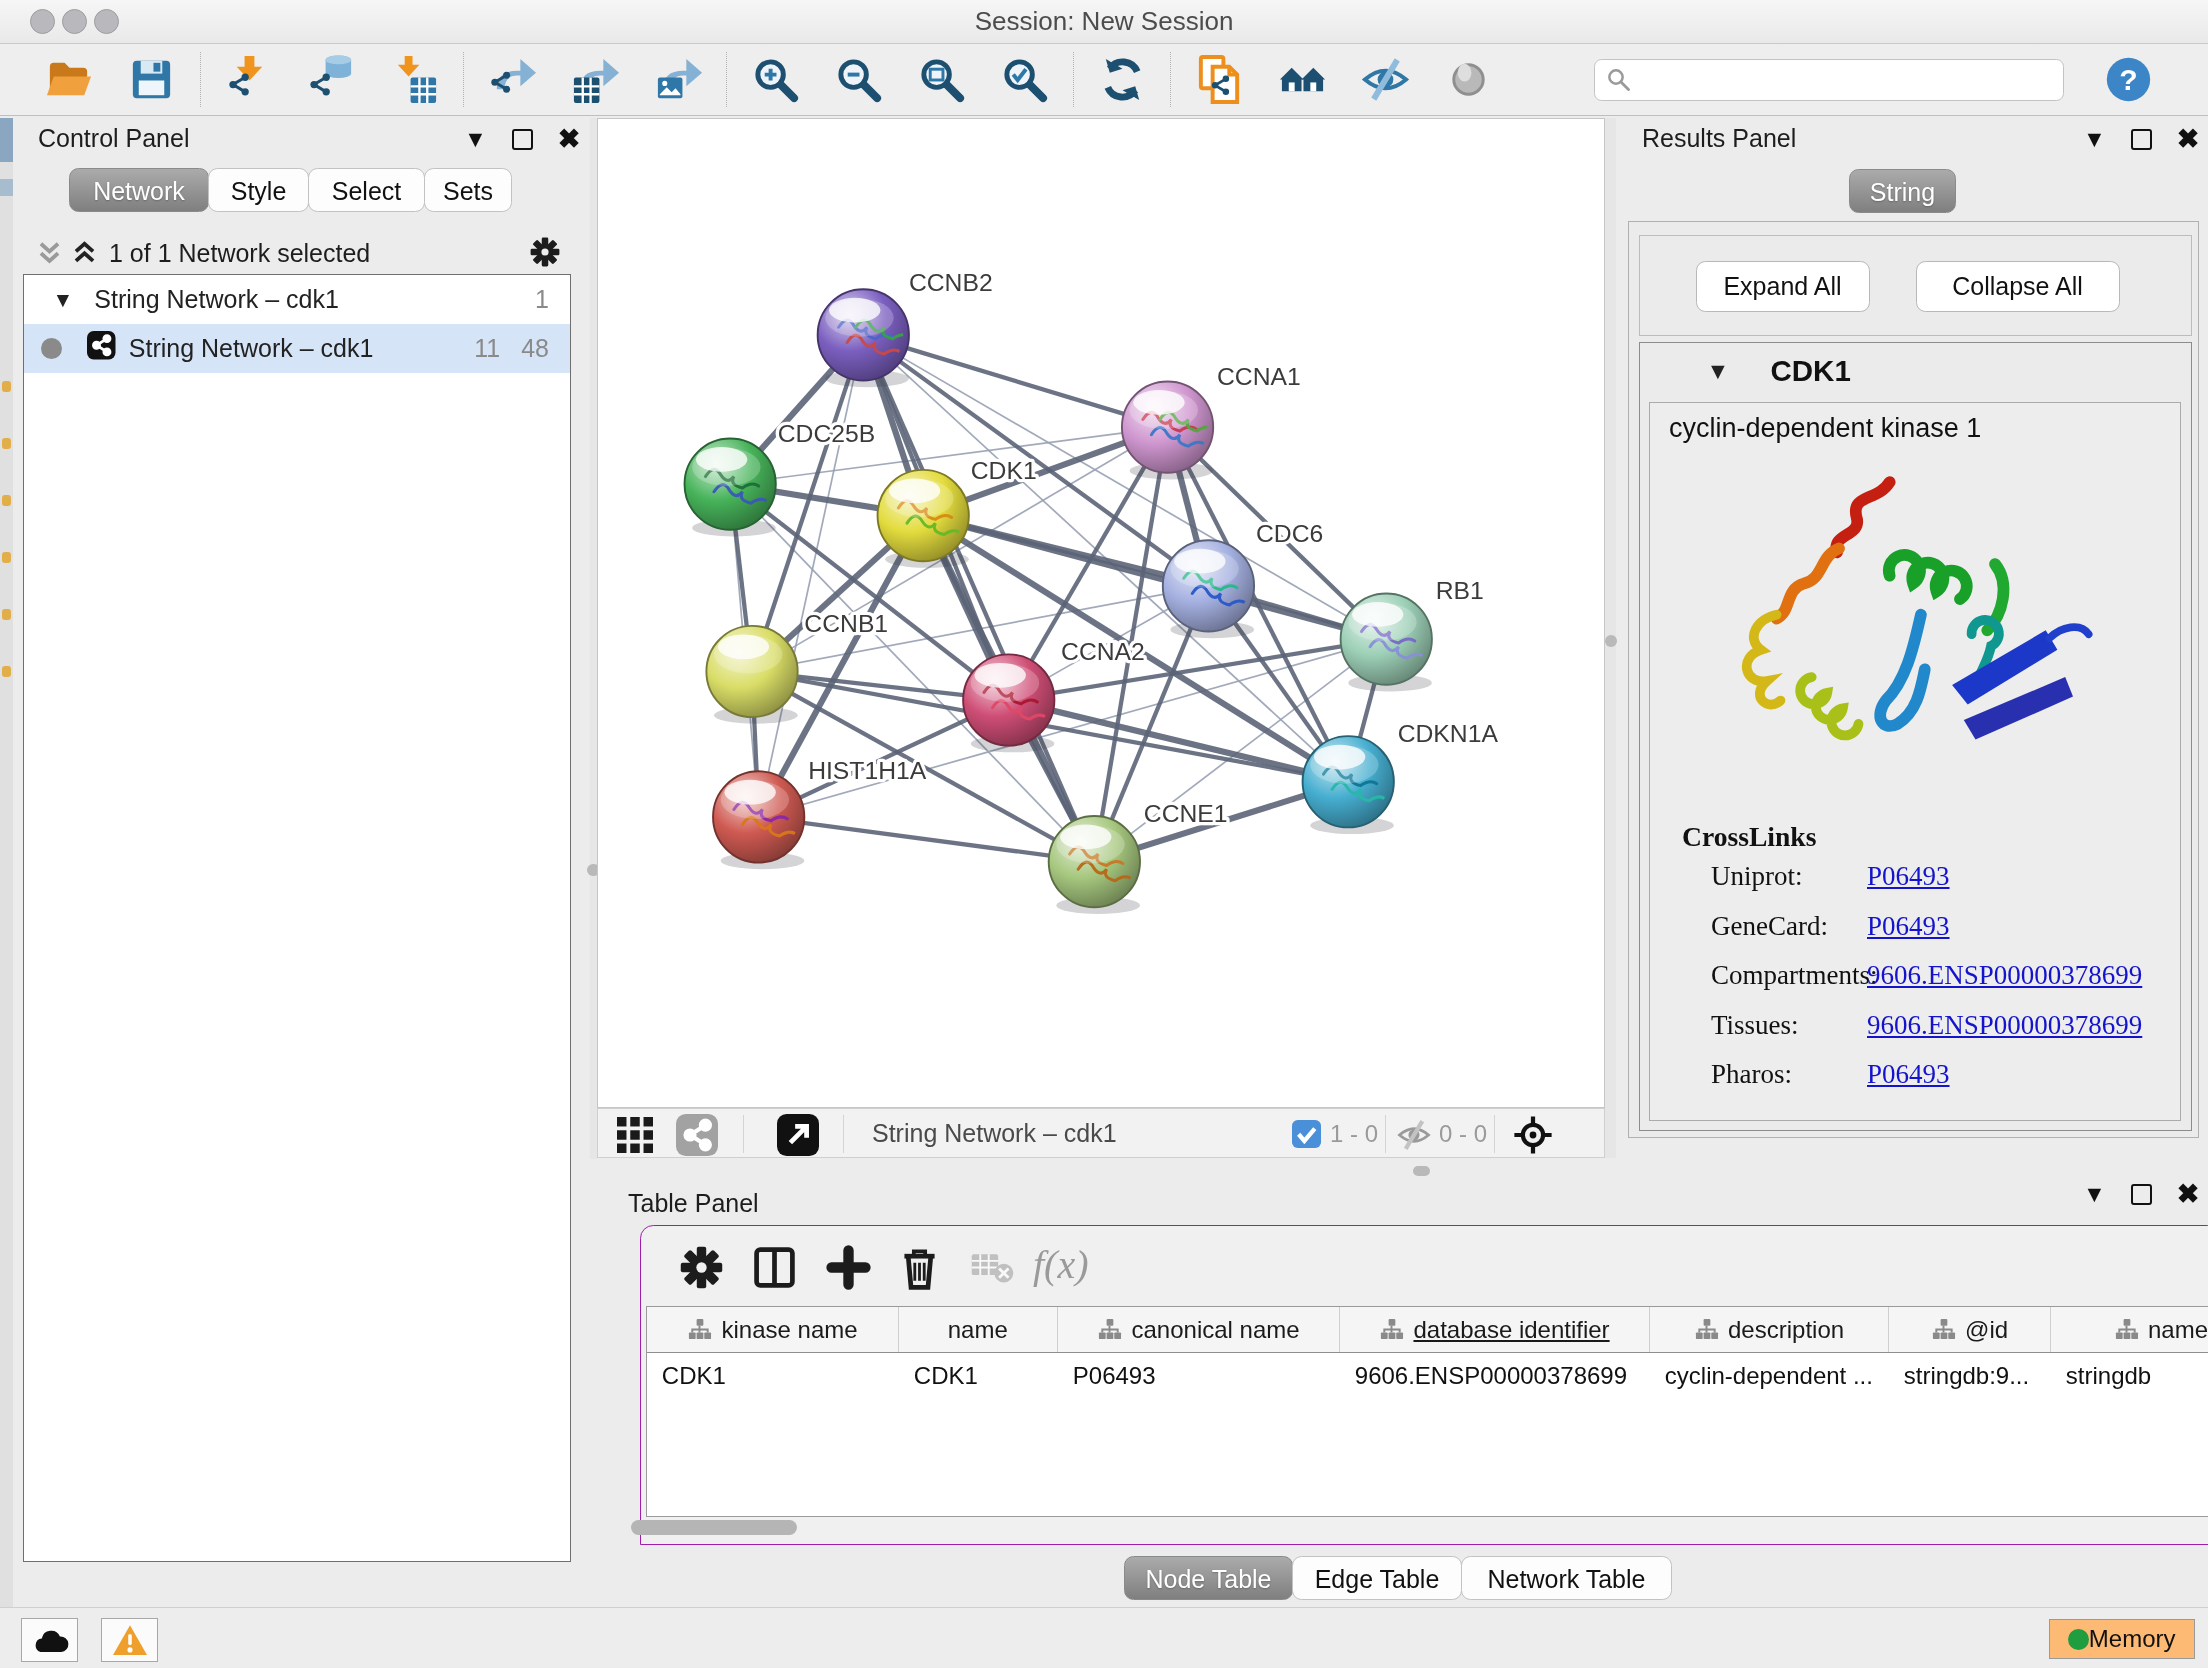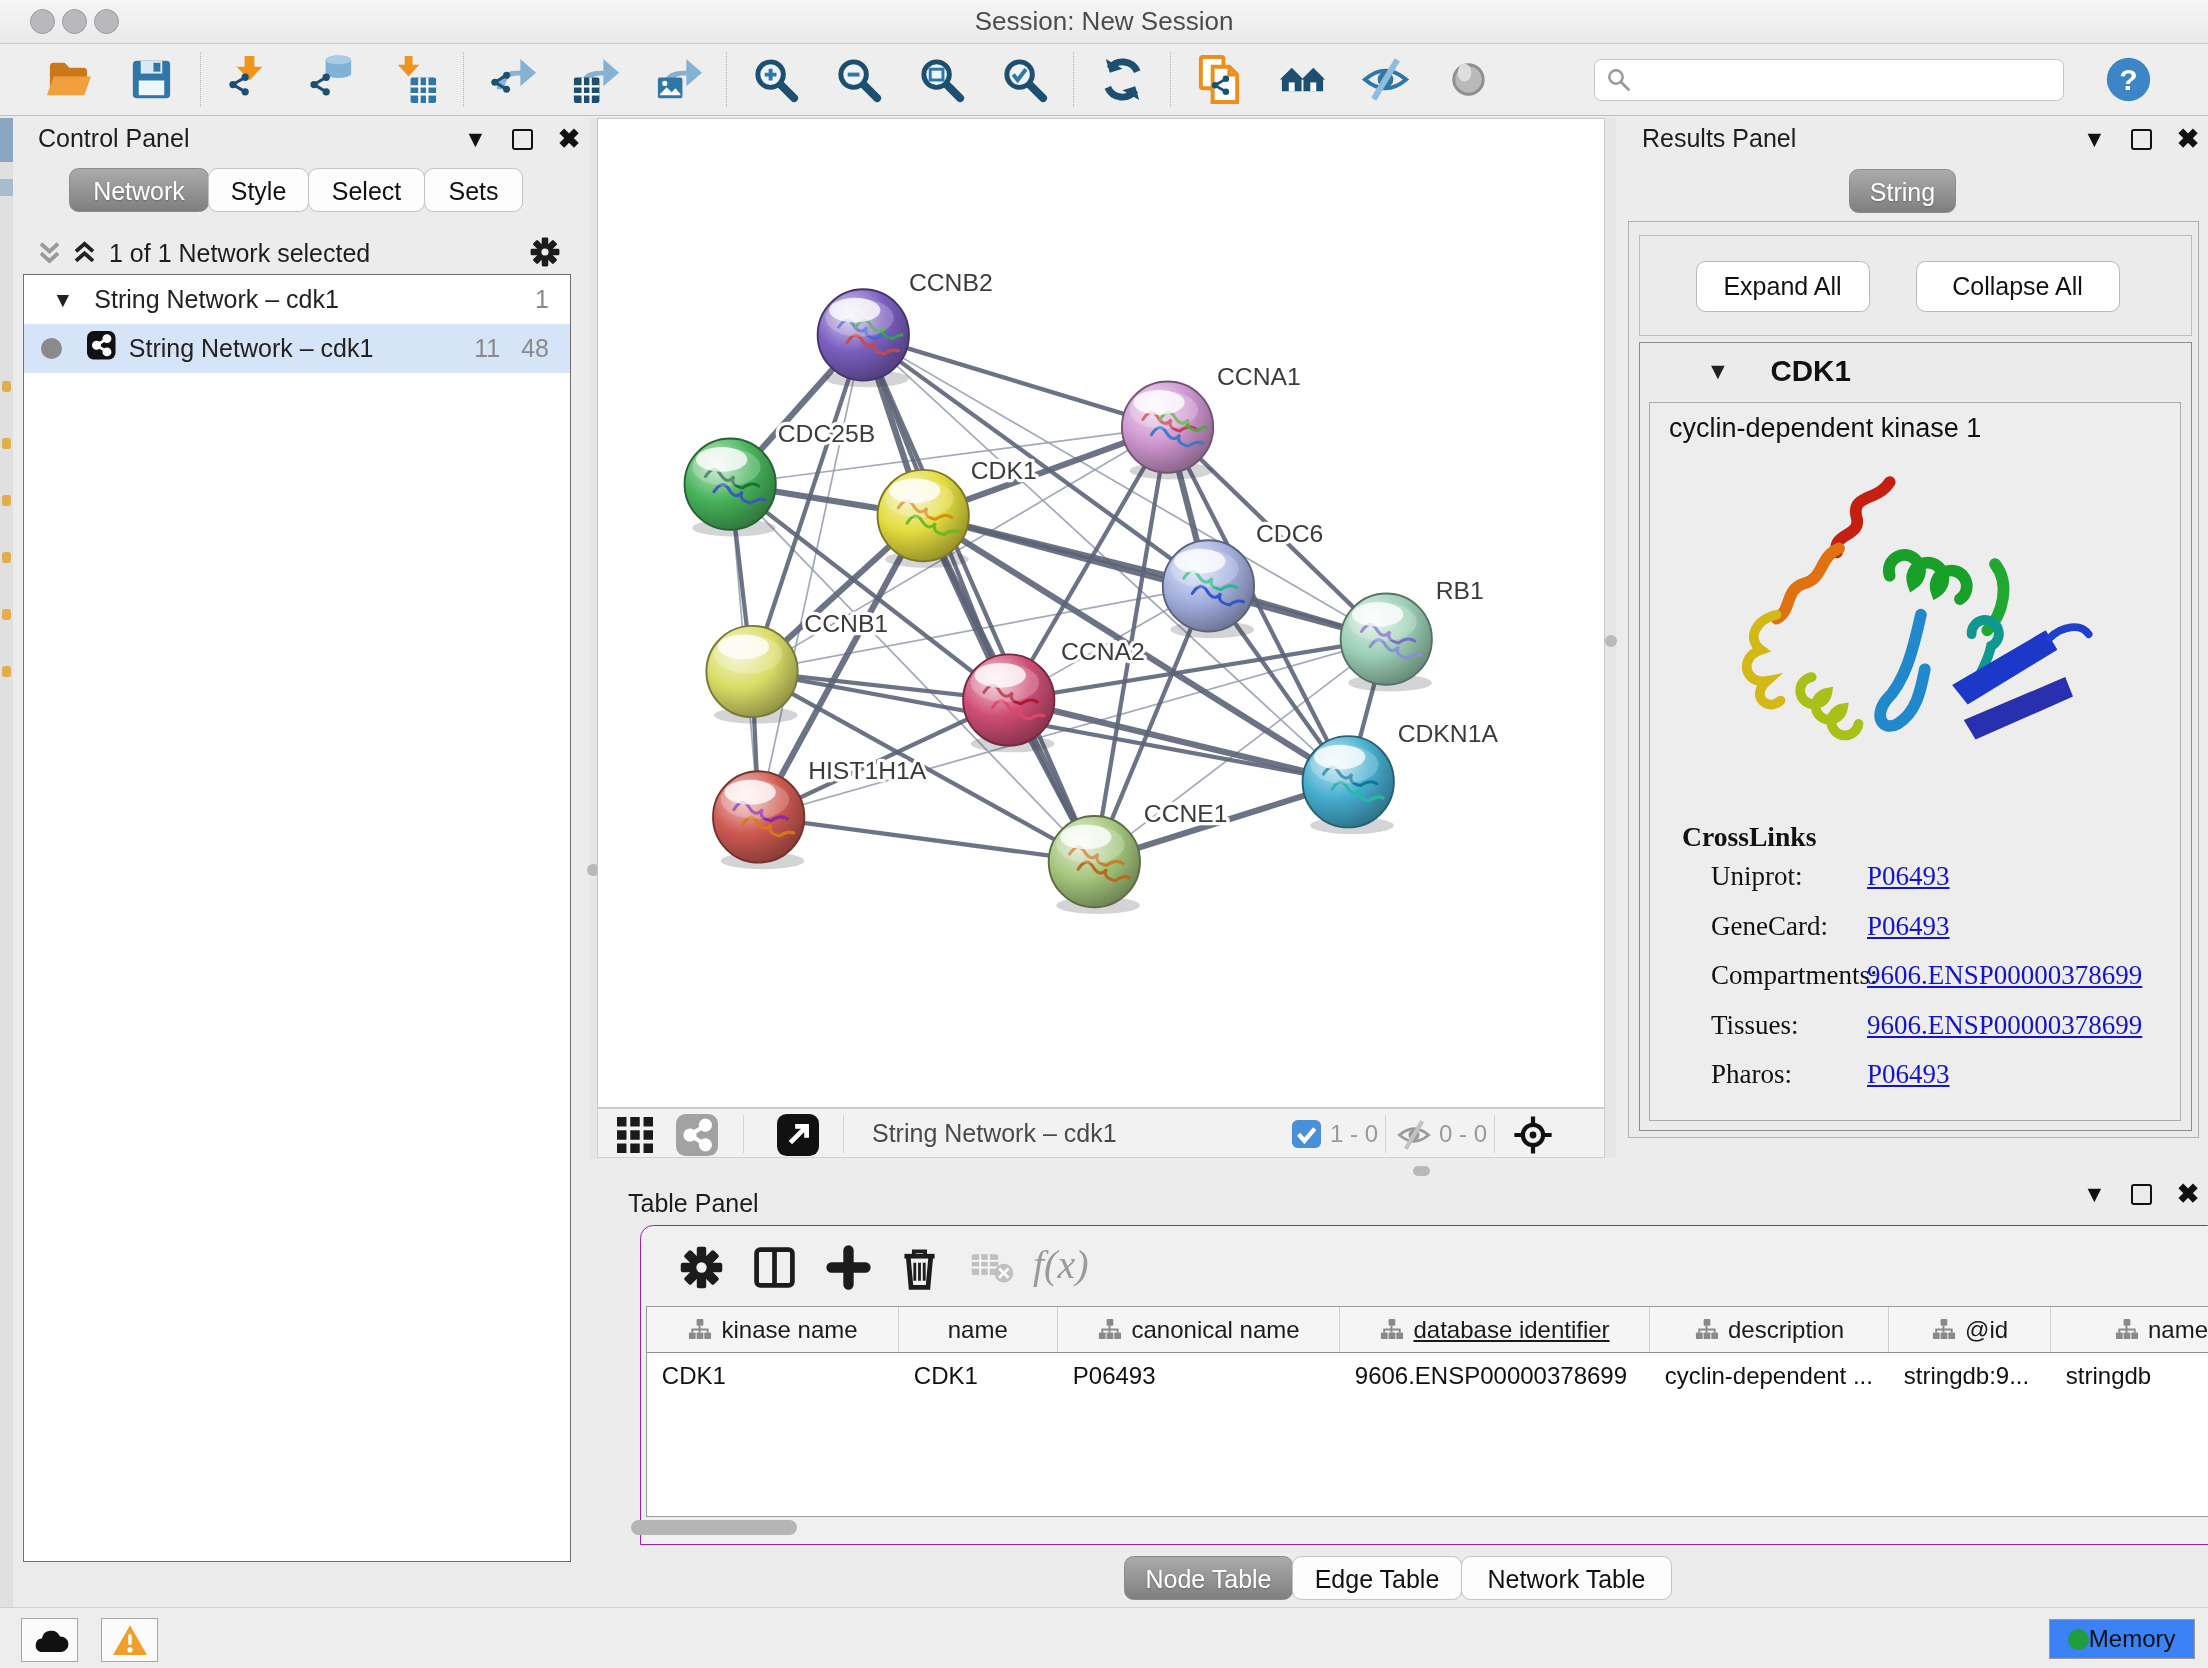--- a/index.html
+++ b/index.html
@@ -86,21 +86,21 @@
     border-right:1px solid #cfcfcf;box-sizing:border-box;flex:0 0 auto;white-space:nowrap;}
   .th svg{width:25px;height:25px;margin-right:9.5px;flex:0 0 auto;}
   .trow{display:flex;height:46px;box-sizing:border-box;}
   .td{font-size:24px;color:#111;padding-left:15px;line-height:46px;flex:0 0 auto;white-space:nowrap;
     overflow:hidden;box-sizing:border-box;}
   .hscroll{position:absolute;left:631px;top:1520px;width:166px;height:15px;border-radius:7.6px;background:#b5b5b5;}
   
   .statusbar{position:absolute;left:0;top:1607px;width:2208px;height:61px;background:#ededed;border-top:1px solid #cfcfcf;}
   .sbtn{position:absolute;top:9.5px;height:44px;background:#fbfbfb;border:1.9px solid #a8a8a8;box-sizing:border-box;
     display:flex;align-items:center;justify-content:center;}
-  .membtn{position:absolute;right:13.3px;top:11.4px;width:146px;height:40px;background:#3b82f6;border:1.9px solid #9a9a9a;
+  .membtn{position:absolute;right:13.3px;top:11.4px;width:146px;height:40px;background:#fdba74;border:1.9px solid #9a9a9a;
     box-sizing:border-box;display:flex;align-items:center;justify-content:center;gap:0;font-size:24px;color:#111;}
   .memdot{width:21px;height:21px;border-radius:50%;}
   text{font-family:"Liberation Sans",sans-serif;}
 </style>
 </head>
 <body>
 
 <div class="titlebar">
   <span class="traffic" style="left:29.5px"></span>
   <span class="traffic" style="left:62px"></span>
@@ -295,21 +295,21 @@
   <div class="panel-title" style="left:38px;top:124px">Control Panel</div>
   <div class="winicons" style="left:464px;top:126px">
     <span class="wi">▼</span>
     <span class="wi square"></span>
     <span class="wi x">✖</span>
   </div>
   <div class="tabrow" id="cp-tabs" style="left:70px;top:168px">
       <div class="tabbtn active" style="width: 140px;">Network</div>
       <div class="tabbtn" style="width: 101px;">Style</div>
       <div class="tabbtn" style="width: 117px;">Select</div>
-      <div class="tabbtn" style="width: 99px;">Sets</div>
+      <div class="tabbtn" style="width: 88px;">Sets</div>
     </div>
   <div class="cp-sub">
     <span style="position:absolute;left:13.3px;top:4.8px">
       <svg width="27" height="28.5" viewBox="0 0 26 30">
           <g fill="none" stroke="#9a9a9a" stroke-width="4">
             <path d="M4 5 l9 8 9-8"></path>
             <path d="M4 15 l9 8 9-8"></path>
           </g>
         </svg>
     </span>

